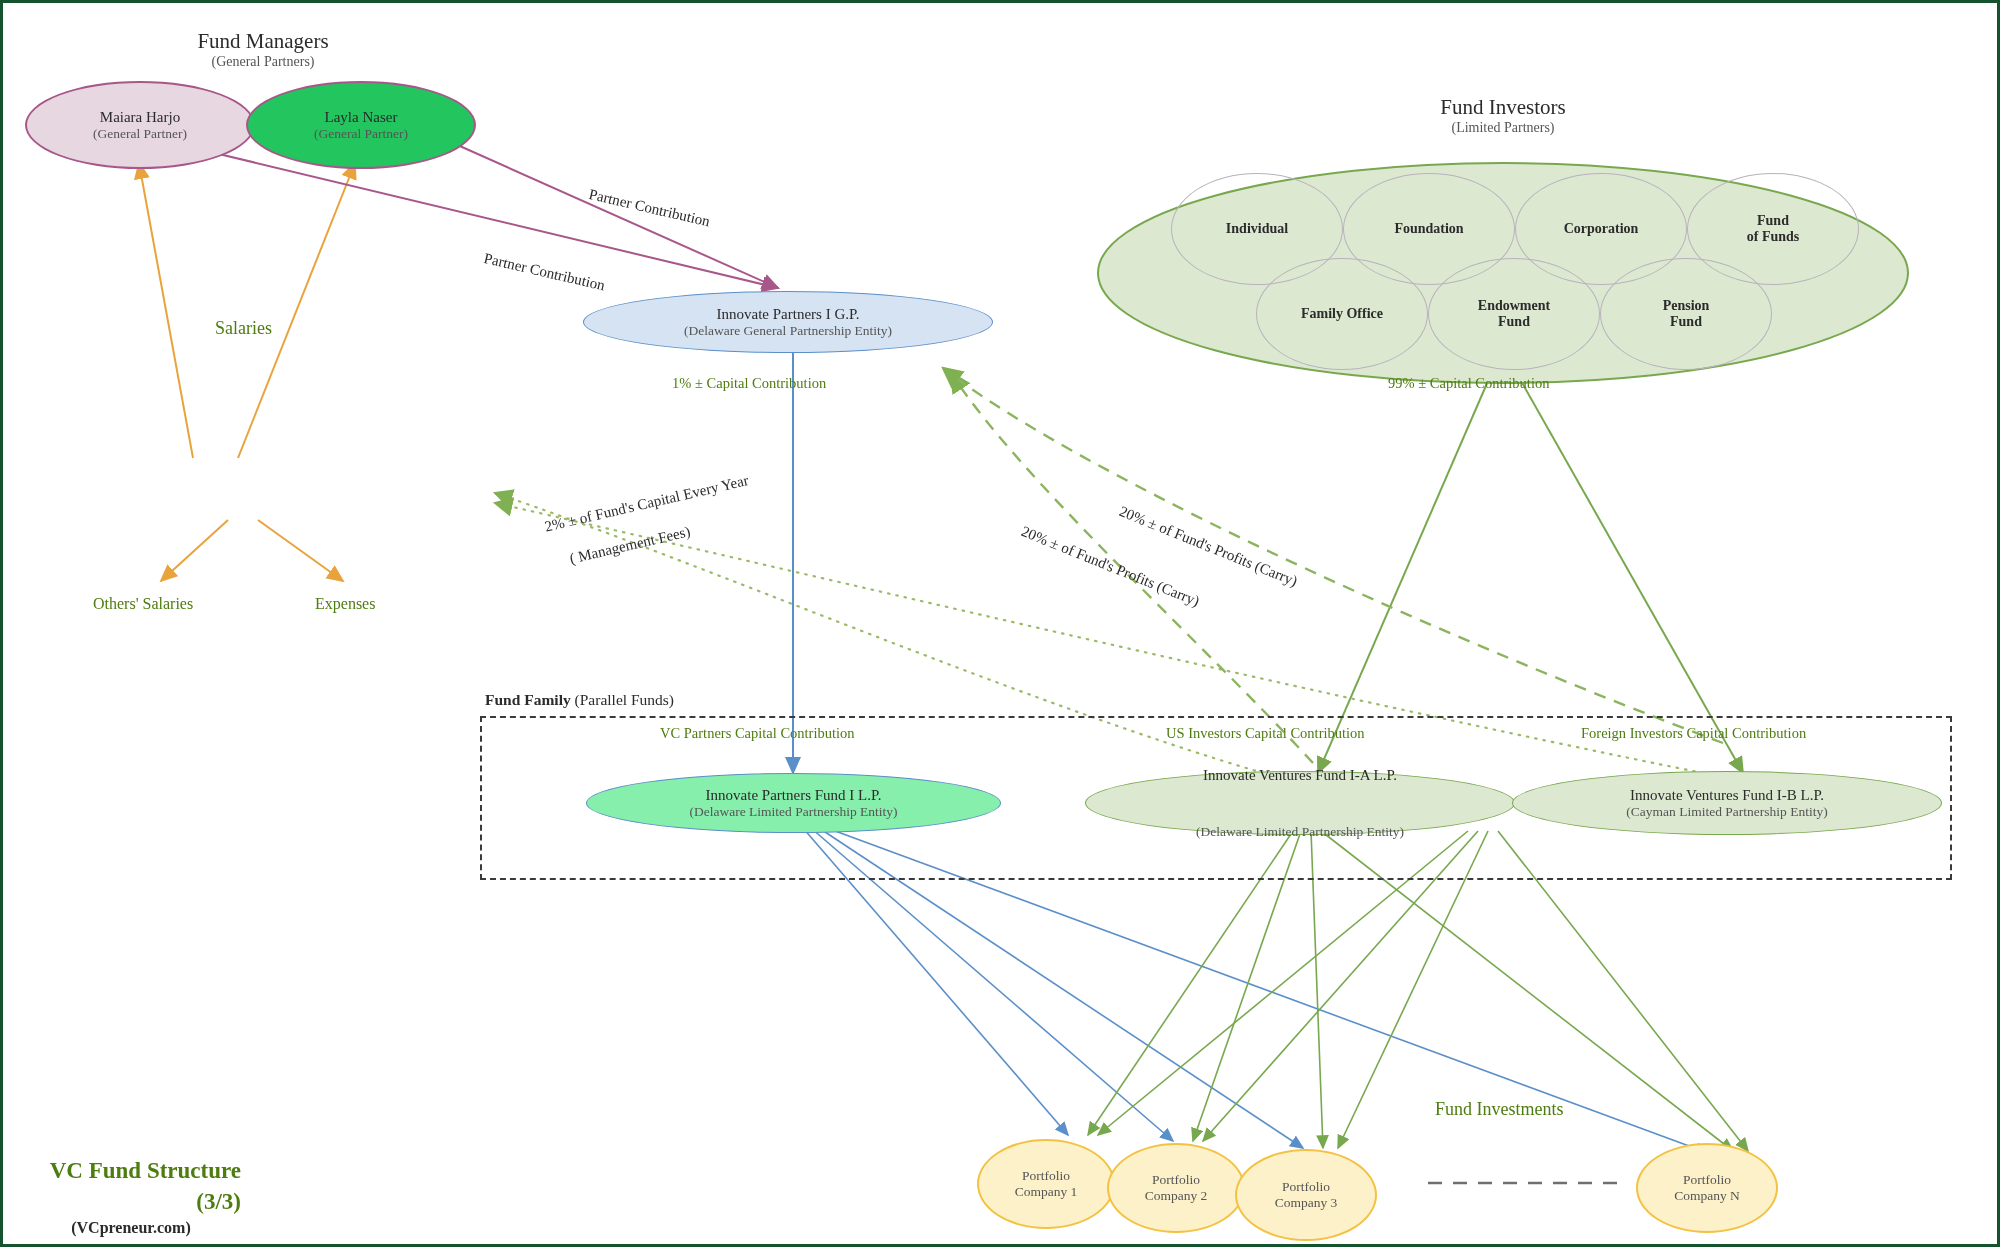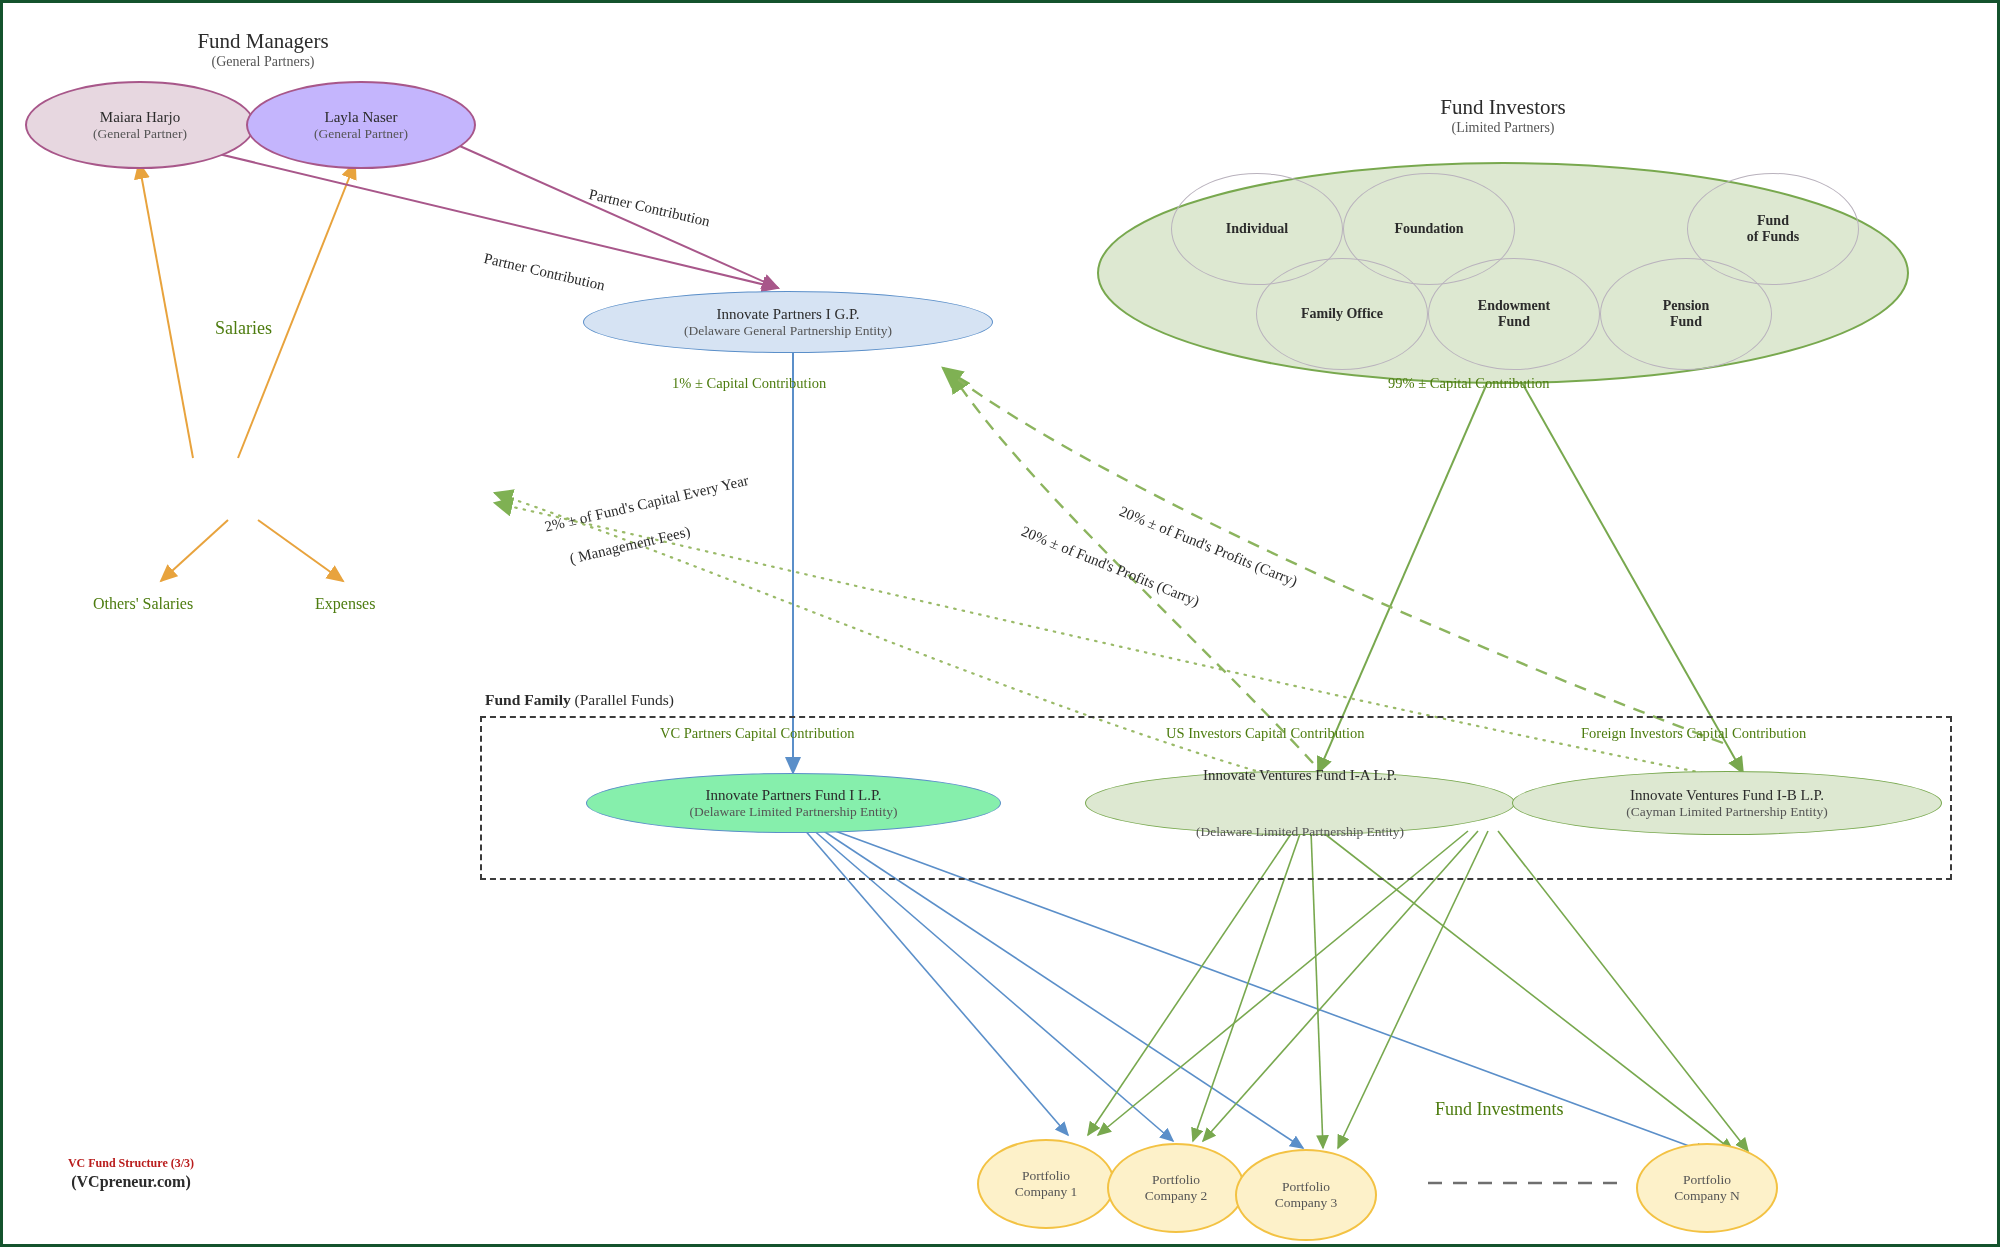--- a/index.html
+++ b/index.html
@@ -17,21 +17,21 @@
   .hdr .h2{font-size:14px;color:#555;}
   .lbl{position:absolute;font-size:14.5px;color:#4d7c0f;white-space:nowrap;}
   .lbl.big{font-size:18px;}
   .inv-circ{position:absolute;border-radius:50%;border:1px solid #b9b2bd;
             display:flex;align-items:center;justify-content:center;text-align:center;
             font-size:14px;font-weight:bold;color:#2b2b2b;line-height:1.15;}
   .fam-title{position:absolute;font-size:15.5px;color:#2b2b2b;white-space:nowrap;}
   .fam-title b{font-weight:bold;}
   .fambox{position:absolute;border:2px dashed #3a3a3a;box-sizing:border-box;}
   .caption{position:absolute;text-align:center;line-height:1.35;}
-  .caption .c1{font-size:12px;font-weight:bold;color:#b91c1c;}
+  .caption .c1{font-size:23px;font-weight:bold;color:#4d7c0f;text-align:right;}
   .caption .c2{font-size:16px;font-weight:bold;color:#2b2b2b;}
   .rot{position:absolute;transform-origin:0 0;white-space:nowrap;font-size:15px;color:#2b2b2b;}
 </style>
 </head>
 <body>
 
 <div id="stage">
 
   <svg id="wires" viewBox="0 0 2000 1247">
     <defs>
@@ -113,32 +113,33 @@
   <div class="hdr" style="left:100px;top:26px;width:320px;">
     <div class="h1">Fund Managers</div>
     <div class="h2">(General Partners)</div>
   </div>
 
   <div class="node ell" style="left:22px;top:78px;width:230px;height:88px;background:#e7d7e0;border:2px solid #a8578a;">
     <div class="title">Maiara Harjo</div>
     <div class="sub">(General Partner)</div>
   </div>
 
-  <div class="node ell" style="left:243px;top:78px;width:230px;height:88px;background:#c4b5fd;border:2px solid #a8578a;">
+  <div class="node ell" style="left:243px;top:78px;width:230px;height:88px;background:#22c55e;border:2px solid #a8578a;">
     <div class="title">Layla Naser</div>
     <div class="sub">(General Partner)</div>
   </div>
 
   <div class="hdr" style="left:1340px;top:92px;width:320px;">
     <div class="h1">Fund Investors</div>
     <div class="h2">(Limited Partners)</div>
   </div>
 
   <div class="inv-circ" style="left:1168px;top:170px;width:170px;height:110px;">Individual</div>
   <div class="inv-circ" style="left:1340px;top:170px;width:170px;height:110px;">Foundation</div>
+  <div class="inv-circ" style="left:1512px;top:170px;width:170px;height:110px;">Corporation</div>
   <div class="inv-circ" style="left:1684px;top:170px;width:170px;height:110px;white-space:pre-line;">Fund
 of Funds</div>
   <div class="inv-circ" style="left:1253px;top:255px;width:170px;height:110px;">Family Office</div>
   <div class="inv-circ" style="left:1425px;top:255px;width:170px;height:110px;white-space:pre-line;">Endowment
 Fund</div>
   <div class="inv-circ" style="left:1597px;top:255px;width:170px;height:110px;white-space:pre-line;">Pension
 Fund</div>
 
   <div class="lbl big" style="left:212px;top:315px;">
     <span>Salaries</span>

